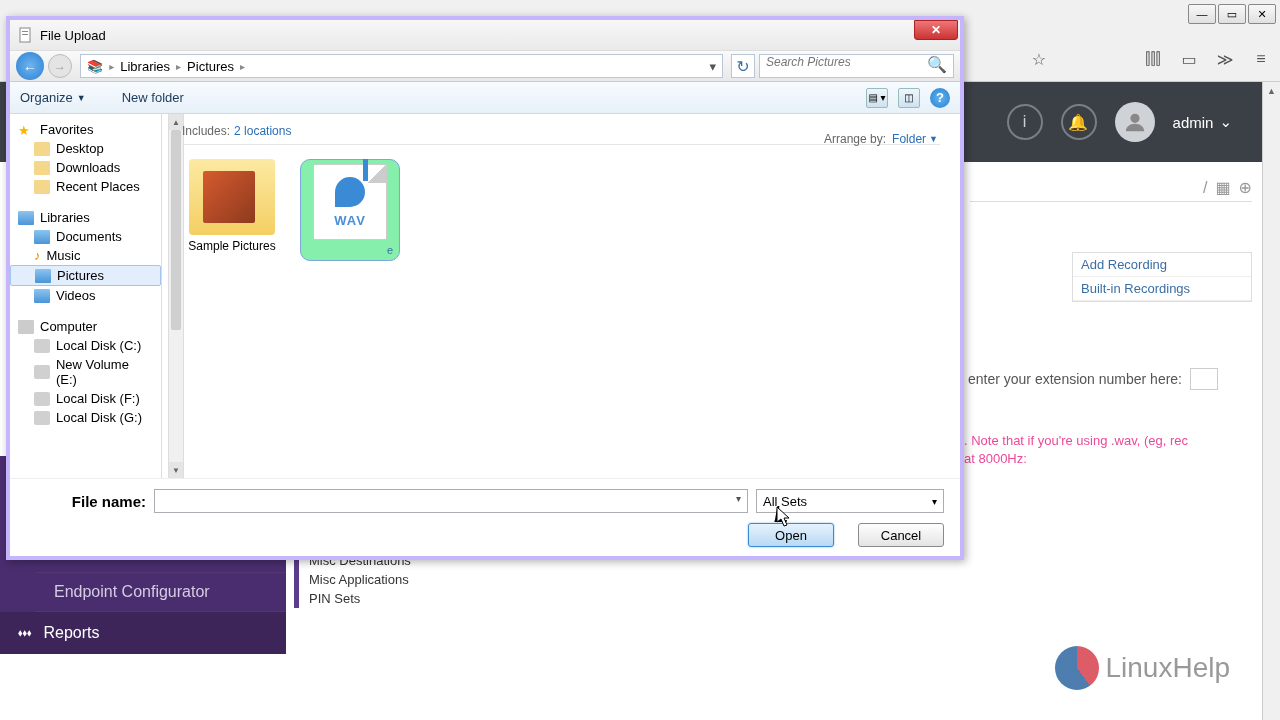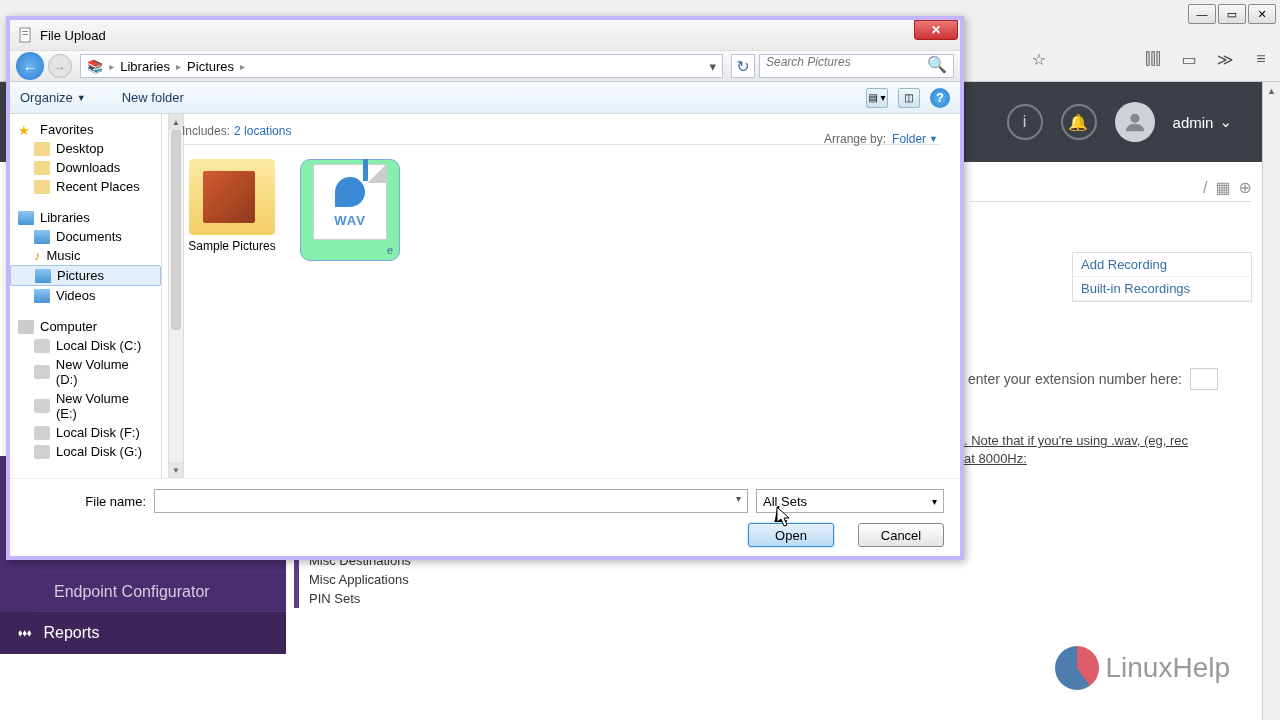--- a/index.html
+++ b/index.html
@@ -16,21 +16,21 @@
 .bg-app { position: absolute; top: 82px; left: 0; right: 0; bottom: 0; background: #fff; }
 .bg-header { height: 80px; background: #3b3f46; position: absolute; top: 0; left: 0; right: 18px; display: flex; align-items: center; justify-content: flex-end; padding-right: 30px; gap: 18px; }
 .bg-circ { width: 36px; height: 36px; border: 2px solid #7a7e85; border-radius: 50%; display: flex; align-items: center; justify-content: center; color: #cbd0d6; }
 .bg-avatar { width: 40px; height: 40px; background: #cfd3d8; border-radius: 50%; display: flex; align-items: center; justify-content: center; }
 .bg-admin { color: #fff; font-size: 15px; display: flex; align-items: center; gap: 6px; }
 .bg-crumb { position: absolute; top: 92px; left: 970px; right: 28px; height: 28px; border-bottom: 1px solid #ddd; display: flex; justify-content: flex-end; align-items: center; gap: 8px; color: #999; }
 .bg-sidepanel { position: absolute; right: 28px; top: 170px; width: 180px; border: 1px solid #ddd; }
 .bg-side-item { padding: 4px 8px; font-size: 13px; color: #3a6ea5; border-bottom: 1px solid #eee; }
 .bg-ext-text { position: absolute; top: 286px; left: 968px; right: 40px; font-size: 14px; color: #555; display: flex; align-items: center; gap: 8px; }
 .bg-ext-box { width: 28px; height: 22px; border: 1px solid #ccc; }
-.bg-note { position: absolute; top: 350px; left: 964px; right: 42px; font-size: 13px; color: #404040; line-height: 1.4; text-decoration: underline; }
+.bg-note { position: absolute; top: 350px; left: 964px; right: 42px; font-size: 13px; color: #ec4899; line-height: 1.4; }
 .bg-scroll { position: absolute; right: 0; top: 0; bottom: 0; width: 18px; background: #f0f0f0; border-left: 1px solid #ccc; }
 .bg-scroll-up { position:absolute; top:0; left:0; right:0; height:18px; display:flex; align-items:center; justify-content:center; color:#666; font-size:9px; }
 
 
 .purple-side { position: absolute; left: 0; top: 456px; width: 286px; background: #4a2d6e; }
 .ps-item { padding: 10px 18px; color: #d5cde1; font-size: 16px; border-bottom: 1px solid rgba(255,255,255,.05); display: flex; justify-content: space-between; align-items: center; margin-left: 36px; }
 .ps-reports { background: #3d2559; padding: 12px 18px; color: #fff; display: flex; align-items: center; gap: 12px; }
 
 
 .submenu { position: absolute; left: 294px; top: 456px; width: 210px; }
@@ -94,21 +94,21 @@
 .file-sel { border: 1px solid #7aa7dc; background: #86efac; padding: 4px; border-radius: 10px; }
 .wav-thumb { width: 74px; height: 76px; background: #fff; border: 1px solid #ccc; border-radius: 2px; position: relative; margin: 0 auto 4px; display:flex; flex-direction:column; align-items:center; justify-content:center; }
 .wav-thumb::before { content:""; position:absolute; right:0; top:0; width:18px; height:18px; background: linear-gradient(135deg,#fff 49%,#ccc 50%); }
 .note-icon { width:30px; height:30px; background:#3a8ad6; border-radius:50% 50% 50% 0; position:relative; }
 .note-icon::after { content:""; position:absolute; right:-3px; top:-18px; width:5px; height:22px; background:#3a8ad6; }
 .wav-label { font-size: 13px; font-weight: bold; color: #4a8fd6; letter-spacing: 1px; margin-top:6px; }
 .file-name-trunc { font-size:11px; color:#3a6ea5; text-align:right; padding-right:2px; }
 
 .dlg-footer { padding: 10px 16px; border-top: 1px solid #eee; }
 .fn-row { display: flex; align-items: center; gap: 8px; margin-bottom: 10px; }
-.fn-label { font-size: 13px; width: 120px; text-align: right; }
+.fn-label { font-size: 15px; width: 120px; text-align: right; font-weight: bold; }
 .fn-combo { flex: 1; height: 24px; border: 1px solid #abadb3; background: #fff; position: relative; }
 .fn-combo::after { content:"▾"; position:absolute; right:6px; top:3px; font-size:10px; color:#555; }
 .ft-combo { width: 188px; height: 24px; border: 1px solid #abadb3; background: #fff; display: flex; align-items: center; padding: 0 6px; justify-content: space-between; font-size: 13px; }
 .btn-row { display: flex; justify-content: flex-end; gap: 24px; }
 .dlg-btn { width: 86px; height: 24px; border: 1px solid #8a8a8a; border-radius: 3px; background: linear-gradient(#fefefe,#e4e4e4); font-size: 13px; display:flex; align-items:center; justify-content:center; }
 .dlg-btn.primary { border-color: #3a8ad6; background: linear-gradient(#e6f2fc,#b8d9f4); box-shadow: 0 0 2px #6eaee6; }
 
 .cursor { position: absolute; left: 776px; top: 506px; width: 14px; height: 20px; pointer-events: none; }
 .cursor::before { content:""; position:absolute; width:0; height:0; border-left:2px solid #000; border-bottom:2px solid #000; left:0; top:0; width:10px; height:14px; transform: skewX(-10deg); background: rgba(255,255,255,.1); }
 .cursor svg { position:absolute; }
@@ -302,24 +302,20 @@
         <div class="tree-h">
             <span class="ticon pc"></span>
             <span>Computer</span>
           </div>
         <div class="tree-item">
             <span class="ticon disk"></span>
             <span>Local Disk (C:)</span>
           </div>
         <div class="tree-item">
             <span class="ticon disk"></span>
-            <span>New Volume (D:)</span>
-          </div>
-        <div class="tree-item">
-            <span class="ticon disk"></span>
             <span>New Volume (E:)</span>
           </div>
         <div class="tree-item">
             <span class="ticon disk"></span>
             <span>Local Disk (F:)</span>
           </div>
         <div class="tree-item">
             <span class="ticon disk"></span>
             <span>Local Disk (G:)</span>
           </div>

